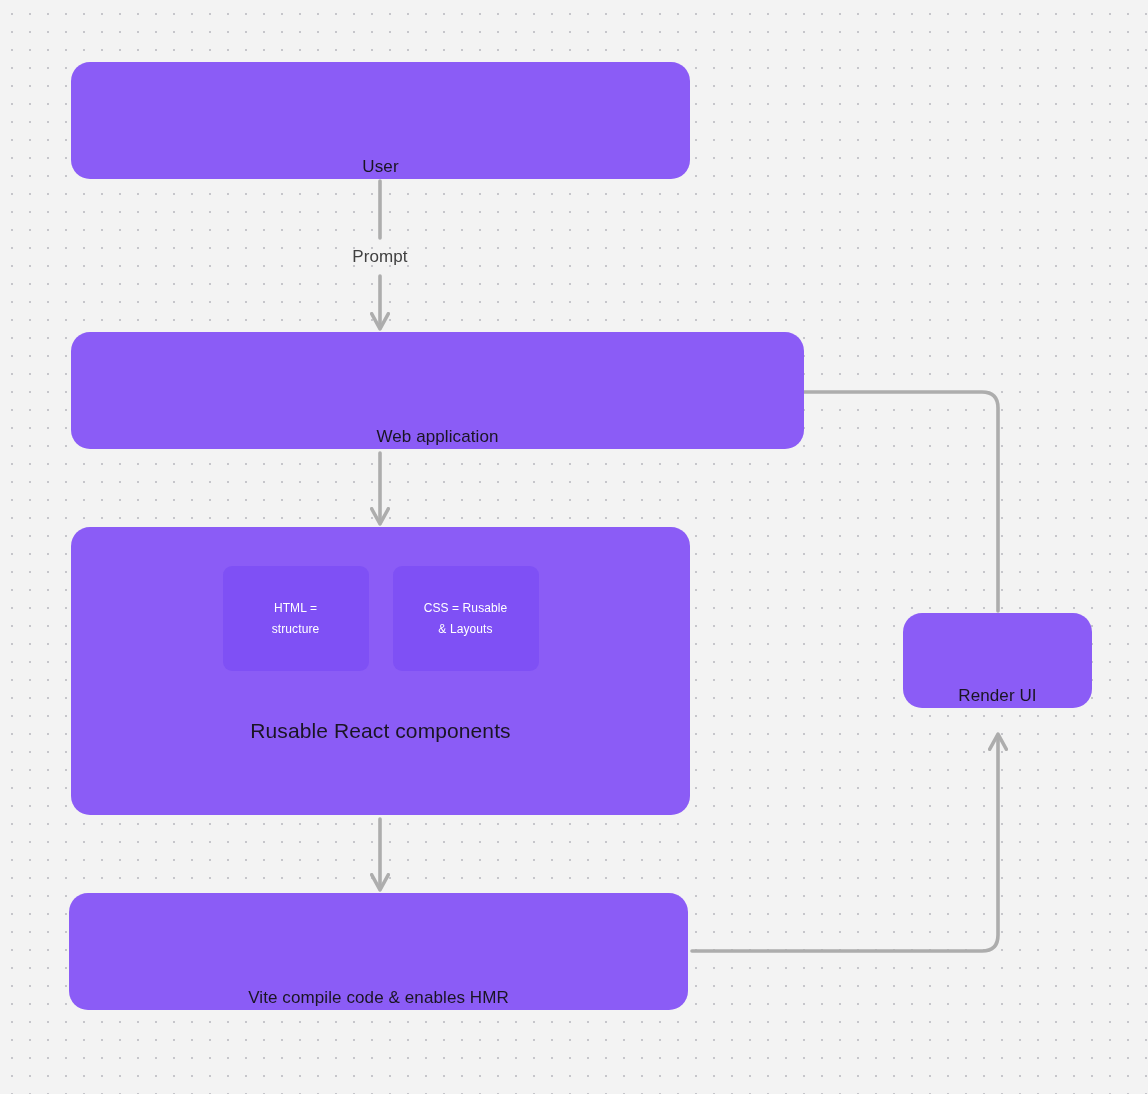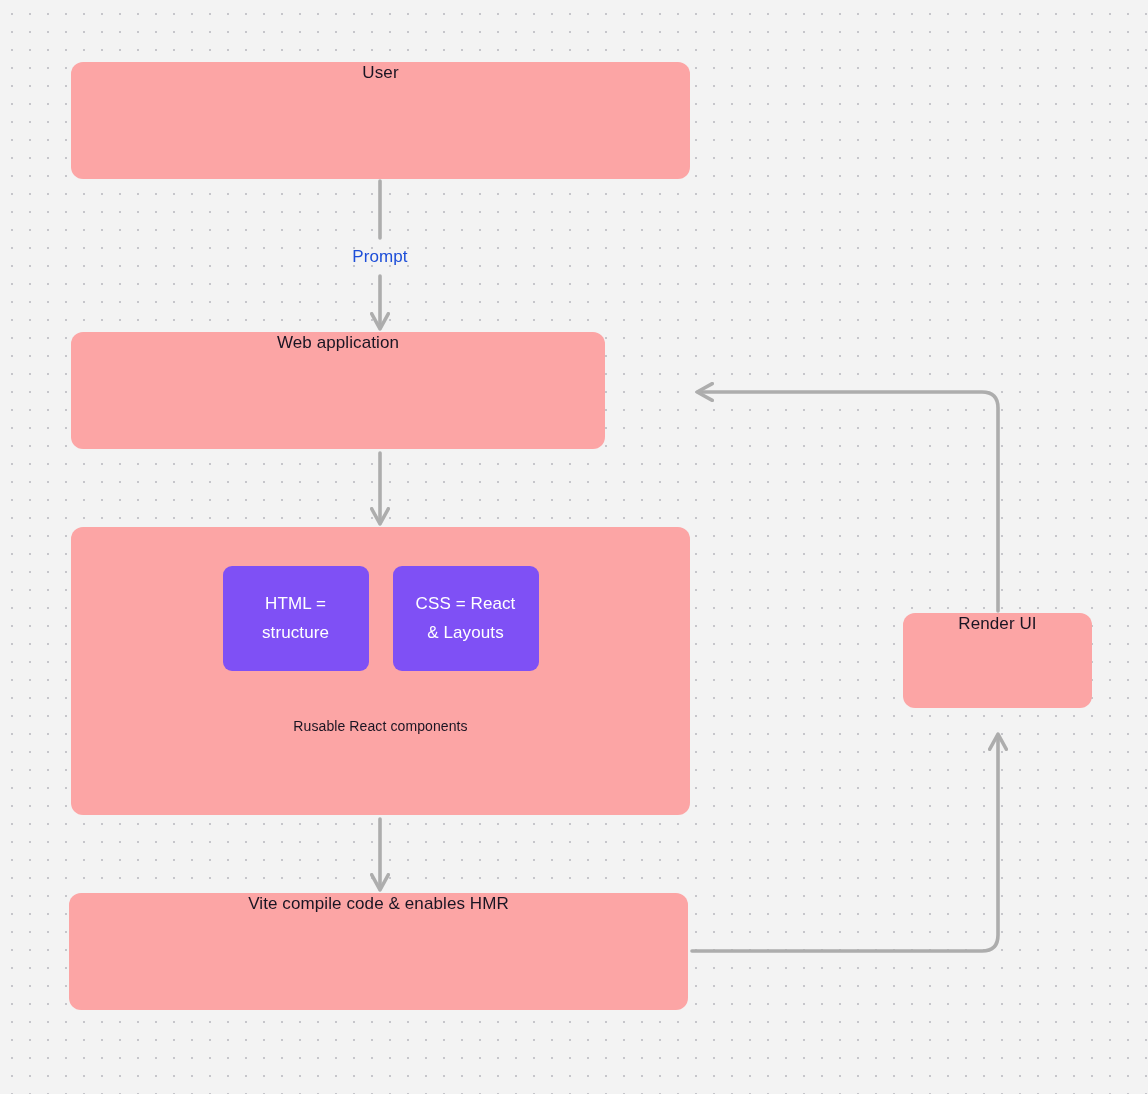--- a/index.html
+++ b/index.html
@@ -31,84 +31,84 @@
     position: absolute;
     inset: 0;
     width: 1148px;
     height: 1094px;
     pointer-events: none;
   }
 
   
   .node {
     position: absolute;
-    background: #fca5a5;
-    border-radius: 12px;
+    background: #8b5cf6;
+    border-radius: 19px;
     color: #1A1523;
     display: flex;
-    align-items: flex-start;
+    align-items: flex-end;
     justify-content: center;
     font-size: 17px;
     line-height: 1.35;
     text-align: center;
     letter-spacing: 0.1px;
   }
 
   #node-user        { left: 71px;  top: 62px;  width: 619px; height: 117px; }
-  #node-webapp      { left: 71px;  top: 332px; width: 534px; height: 117px; }
+  #node-webapp      { left: 71px;  top: 332px; width: 733px; height: 117px; }
   #node-components  { left: 71px;  top: 527px; width: 619px; height: 288px;
                       display: block; }
   #node-vite        { left: 69px;  top: 893px; width: 619px; height: 117px; }
   #node-render      { left: 903px; top: 613px; width: 189px; height: 95px; }
 
   
   .inner-row {
     position: absolute;
     left: 0;
     top: 39px;
     width: 619px;
     display: flex;
     justify-content: center;
     gap: 24px;
   }
 
   .inner-node {
     background: #7F50F5;
     color: #FFFFFF;
     border-radius: 9px;
-    font-size: 17px;
+    font-size: 12px;
     line-height: 1.7;
     text-align: center;
     display: flex;
     align-items: center;
     justify-content: center;
     height: 105px;
     padding: 12px 10px;
   }
 
   #inner-html { width: 146px; }
   #inner-css  { width: 146px; }
   #inner-js   { width: 146px; }
 
   .container-caption {
     position: absolute;
     left: 0;
     top: 190px;
     width: 619px;
     text-align: center;
-    font-size: 14px;
+    font-size: 21px;
     color: #1A1523;
     letter-spacing: 0.1px;
   }
 
   
   .edge-label {
     position: absolute;
     font-size: 17px;
-    color: #1d4ed8;
+    color: #404040;
     letter-spacing: 0.1px;
     white-space: nowrap;
     transform: translate(-50%, -50%);
     background: transparent;
   }
 
   #label-prompt { left: 380px; top: 257px; }
 </style>
 </head>
 <body>
@@ -152,21 +152,21 @@
 
       <div class="inner-node" id="inner-html">
         <span>
           <span>HTML =</span><br>
           <span>structure</span>
         </span>
       </div>
 
       <div class="inner-node" id="inner-css">
         <span>
-          <span>CSS = React</span><br>
+          <span>CSS = Rusable</span><br>
           <span>&amp; Layouts</span>
         </span>
       </div>
 
 
     </div>
 
     <div class="container-caption">Rusable React components</div>
   </div>
 

